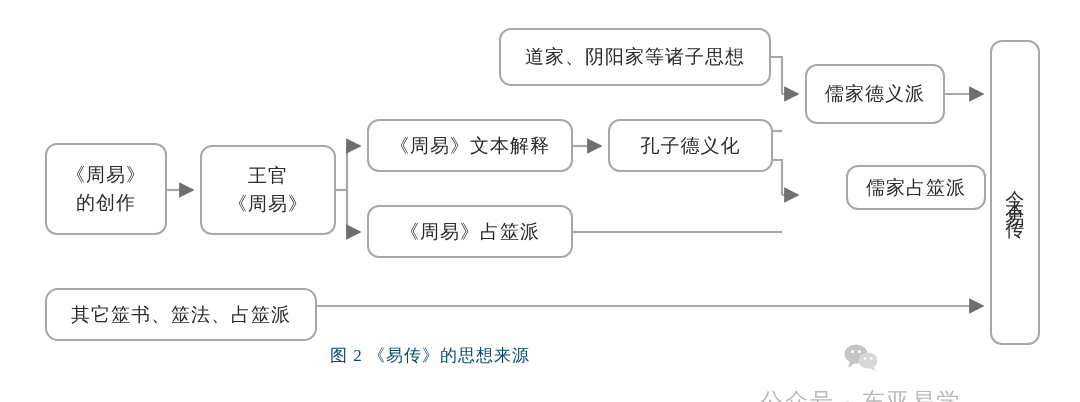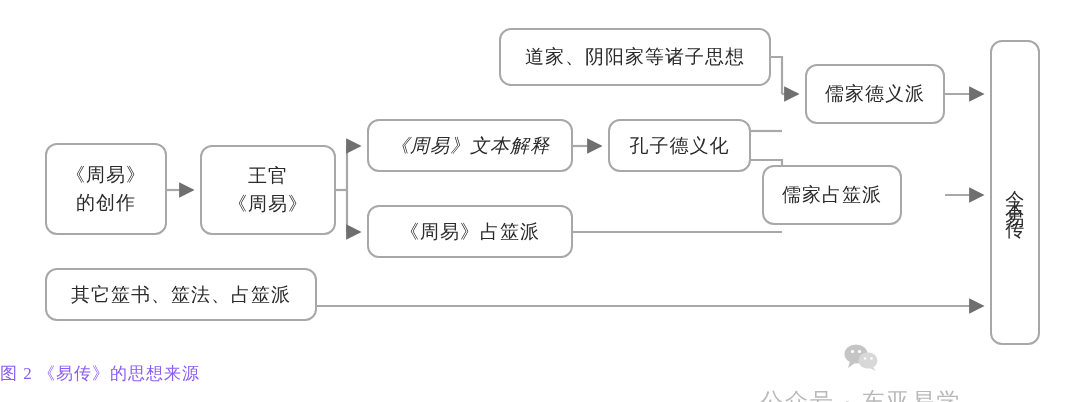--- a/index.html
+++ b/index.html
@@ -49,35 +49,36 @@
     writing-mode: vertical-rl;
     text-orientation: upright;
     letter-spacing: 10px;
     padding-top: 4px;
     font-size: 19px;
   }
   
   #n-creation   { left: 45px;  top: 143px; width: 122px; height: 92px; }
   #n-wangguan   { left: 200px; top: 145px; width: 136px; height: 90px; }
   #n-daojia     { left: 499px; top: 28px;  width: 272px; height: 58px; }
-  #n-textexp    { left: 367px; top: 119px; width: 206px; height: 53px; font-style: italic; }
-  #n-kongzi     { left: 608px; top: 119px; width: 143px; height: 53px; }
+  #n-textexp    { left: 367px; top: 119px; width: 206px; height: 53px; }
+  #n-kongzi     { left: 608px; top: 119px; width: 165px; height: 53px; }
   #n-zhanshi    { left: 367px; top: 205px; width: 206px; height: 53px; }
   #n-ruderyi    { left: 805px; top: 64px;  width: 140px; height: 60px; }
-  #n-ruzhanshi  { left: 762px; top: 165px; width: 140px; height: 60px; }
+  #n-ruzhanshi  { left: 846px; top: 165px; width: 140px; height: 45px; }
   #n-jinben     { left: 990px; top: 40px;  width: 50px;  height: 305px; }
-  #n-other      { left: 45px;  top: 268px; width: 272px; height: 53px; }
+  #n-other      { left: 45px;  top: 288px; width: 272px; height: 53px; border-radius: 13px; }
 
   #caption {
     position: absolute;
     left: 0;
-    top: 362px;
+    top: 344px;
     width: 860px;
+    text-align: center;
     font-size: 17px;
-    color: #8b5cf6;
+    color: #0c4a6e;
     letter-spacing: 1px;
     z-index: 2;
   }
   #watermark {
     position: absolute;
     left: 760px;
     top: 343px;
     display: flex;
     align-items: center;
     gap: 9px;

